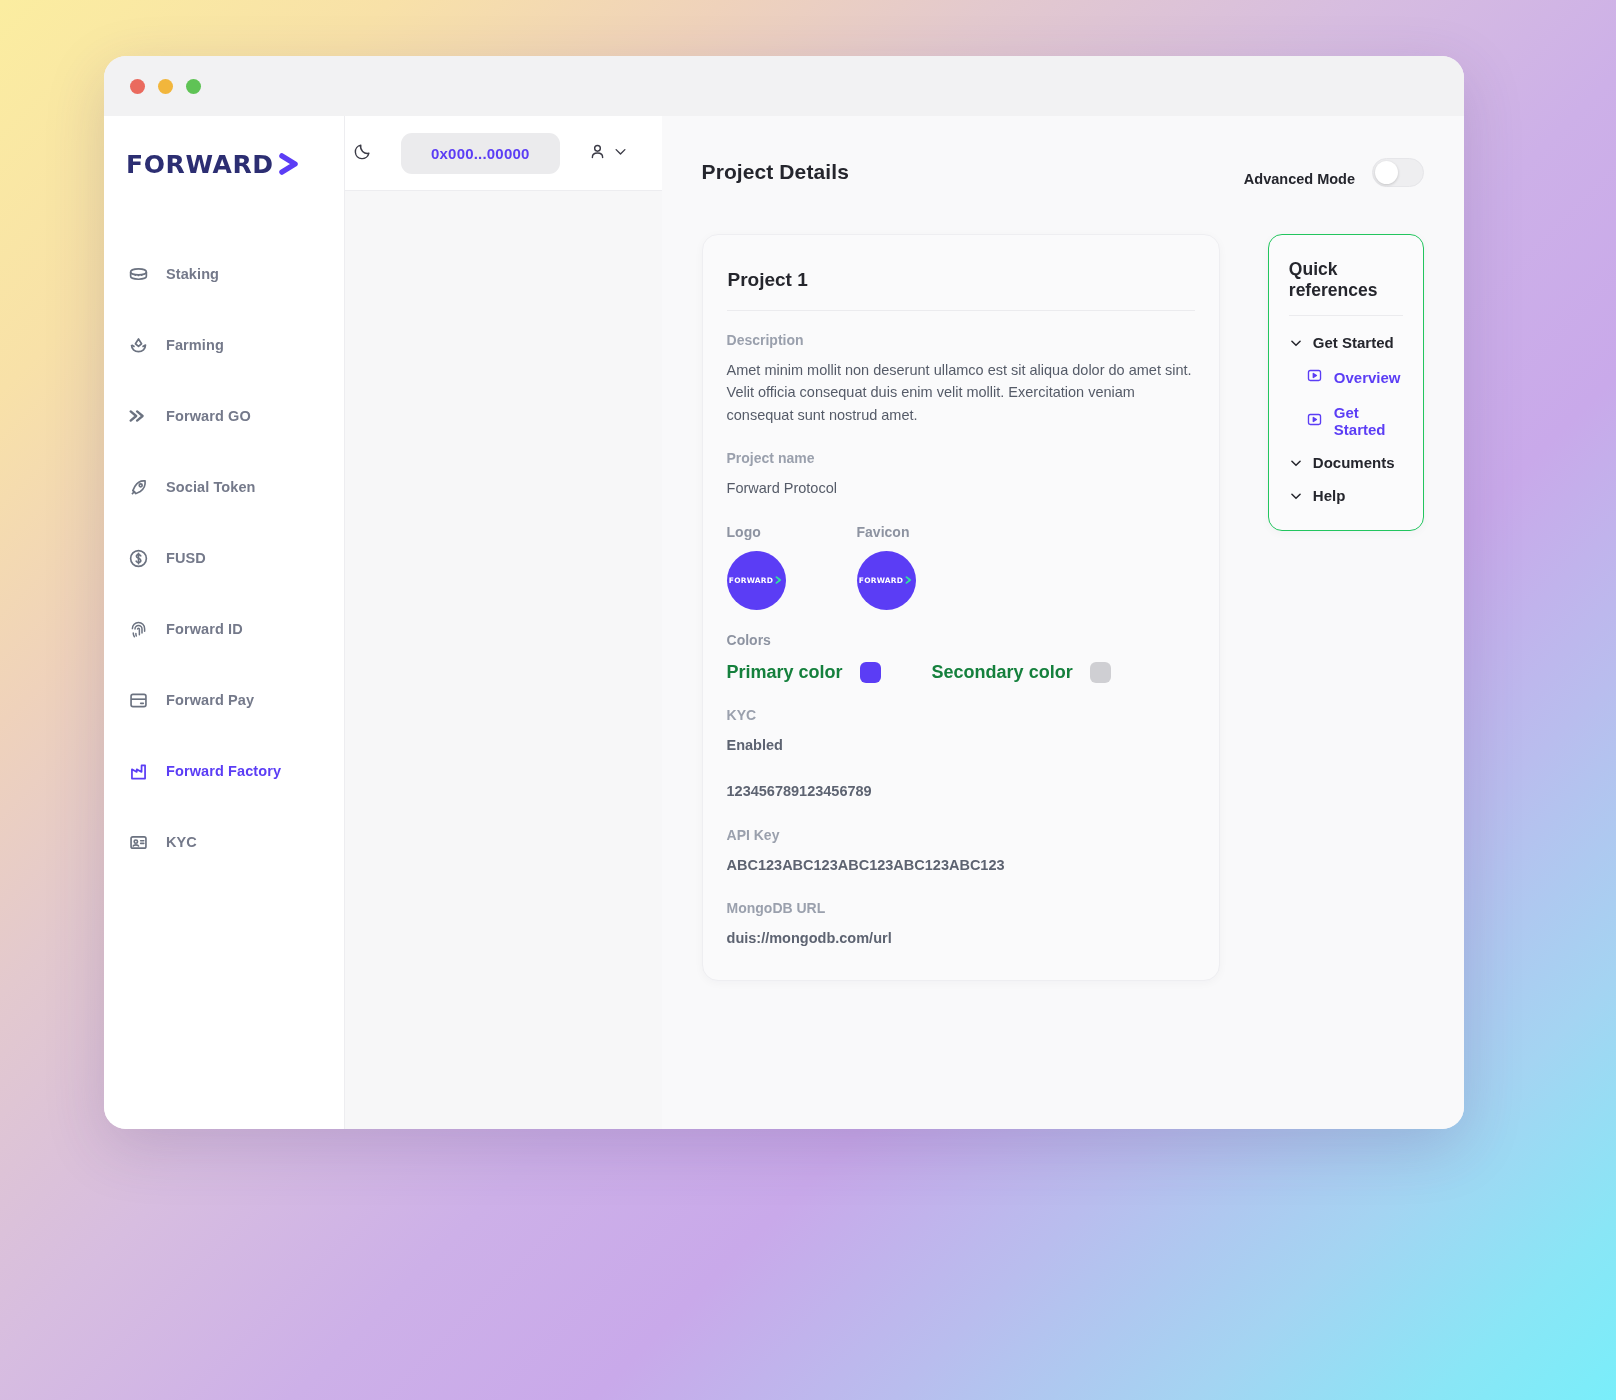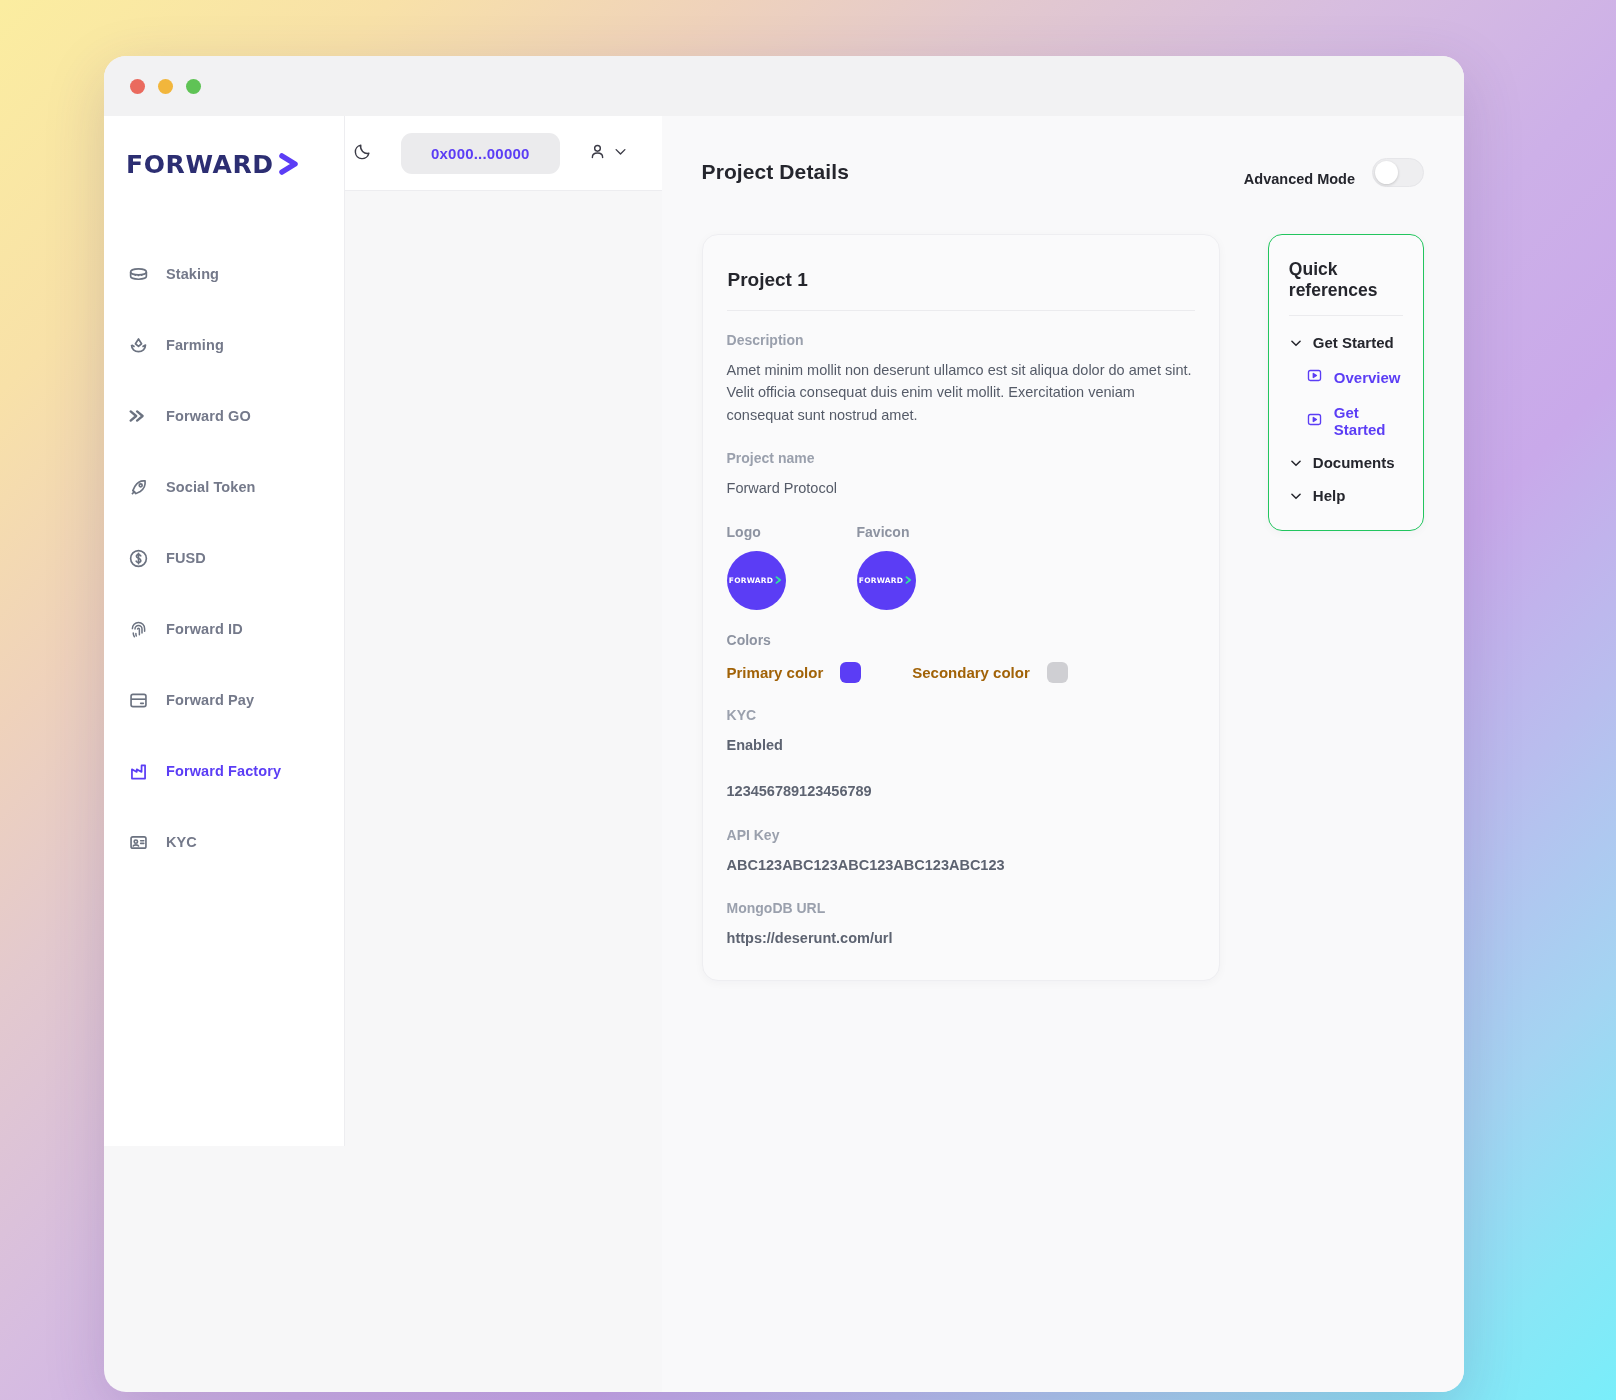--- a/index.html
+++ b/index.html
@@ -26,21 +26,21 @@
         #79eefa 100%);
     position: relative;
   }
 
   
   .window {
     position: absolute;
     left: 104px;
     top: 56px;
     width: 1360px;
-    height: 1336px;
+    height: 1073px;
     background: #f7f7f8;
     border-radius: 22px;
     overflow: hidden;
     box-shadow: 0 18px 60px rgba(70,50,110,0.18);
   }
 
   .titlebar {
     height: 60px;
     background: #f2f2f3;
     display: flex;
@@ -293,23 +293,23 @@
     align-items: center;
     margin-bottom: 24px;
   }
   .color-item {
     display: flex;
     align-items: center;
     gap: 17px;
   }
   .color-item.second { margin-left: 51px; }
   .color-name {
-    font-size: 15px;
+    font-size: 18px;
     font-weight: 700;
-    color: #a16207;
+    color: #15803d;
   }
   .swatch {
     width: 21px; height: 21px;
     border-radius: 6px;
     cursor: pointer;
   }
 
   
   .qr-panel {
     width: 219px;
@@ -588,21 +588,21 @@
               <div class="field-value bold">123456789123456789</div>
             </div>
 
             <div class="field">
               <div class="field-label">API Key</div>
               <div class="field-value bold">ABC123ABC123ABC123ABC123ABC123</div>
             </div>
 
             <div class="field" style="margin-bottom:0">
               <div class="field-label">MongoDB URL</div>
-              <div class="field-value bold">https://deserunt.com/url</div>
+              <div class="field-value bold">duis://mongodb.com/url</div>
             </div>
           </section>
 
           <aside class="qr-panel">
             <h3 class="qr-title">Quick references</h3>
             <div class="qr-divider"></div>
 
             <div class="qr-group">
               <span class="chev">
                 <svg width="14" height="14" viewBox="0 0 24 24" fill="none" stroke="currentColor" stroke-width="2.6" stroke-linecap="round" stroke-linejoin="round">

